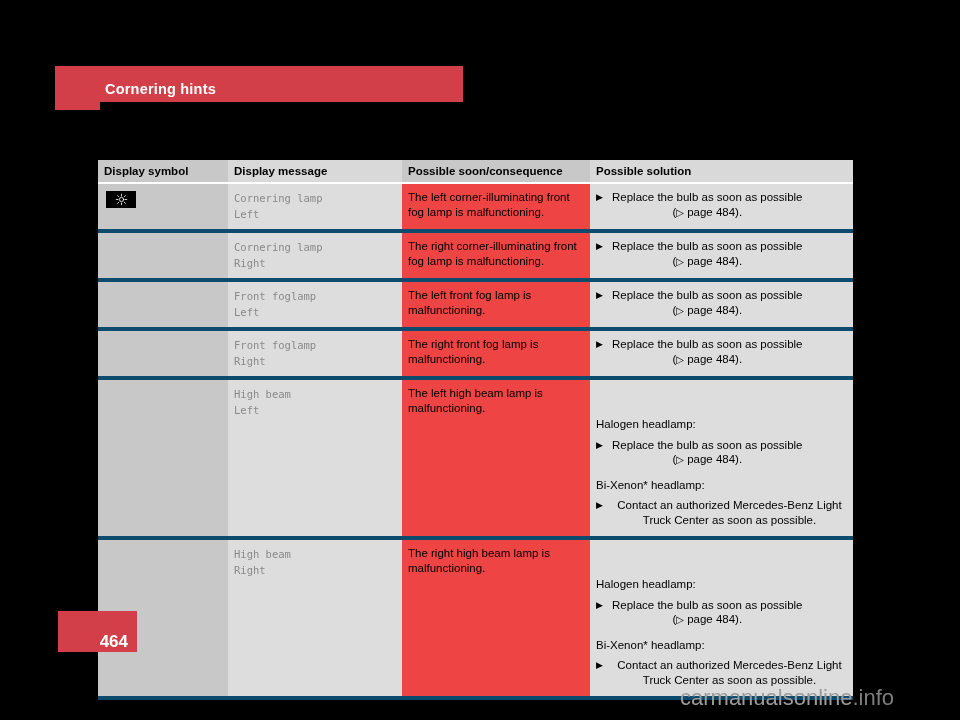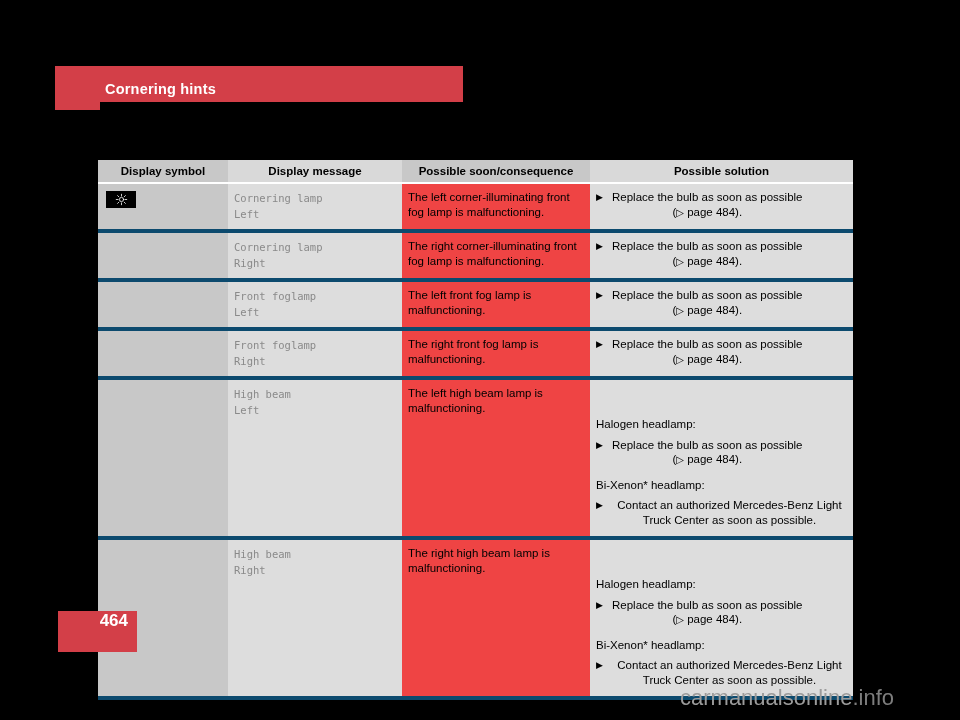--- a/index.html
+++ b/index.html
@@ -57,21 +57,21 @@
   #fault-table col.c1 { width: 130px; }
   #fault-table col.c2 { width: 174px; }
   #fault-table col.c3 { width: 188px; }
   #fault-table col.c4 { width: 263px; }
 
   #fault-table th {
     background: #c8c8c8;
     font-size: 11.5px;
     font-weight: bold;
     color: #000000;
-    text-align: center;
+    text-align: left;
     padding: 5px 6px 5px 6px;
     vertical-align: top;
     border-bottom: 2px solid #ffffff;
     white-space: nowrap;
   }
   #fault-table th.h2,
   #fault-table th.h4 { background: #d9d9d9; }
 
   #fault-table td {
     vertical-align: top;
@@ -144,21 +144,21 @@
 
   
   #page-badge {
     position: absolute;
     left: 58px;
     top: 611px;
     width: 79px;
     height: 41px;
     background: #d33f48;
     display: flex;
-    align-items: flex-start;
+    align-items: flex-end;
     justify-content: flex-end;
   }
   #page-number {
     font-size: 17px;
     font-weight: bold;
     color: #ffffff;
     padding-right: 9px;
   }
 
   

